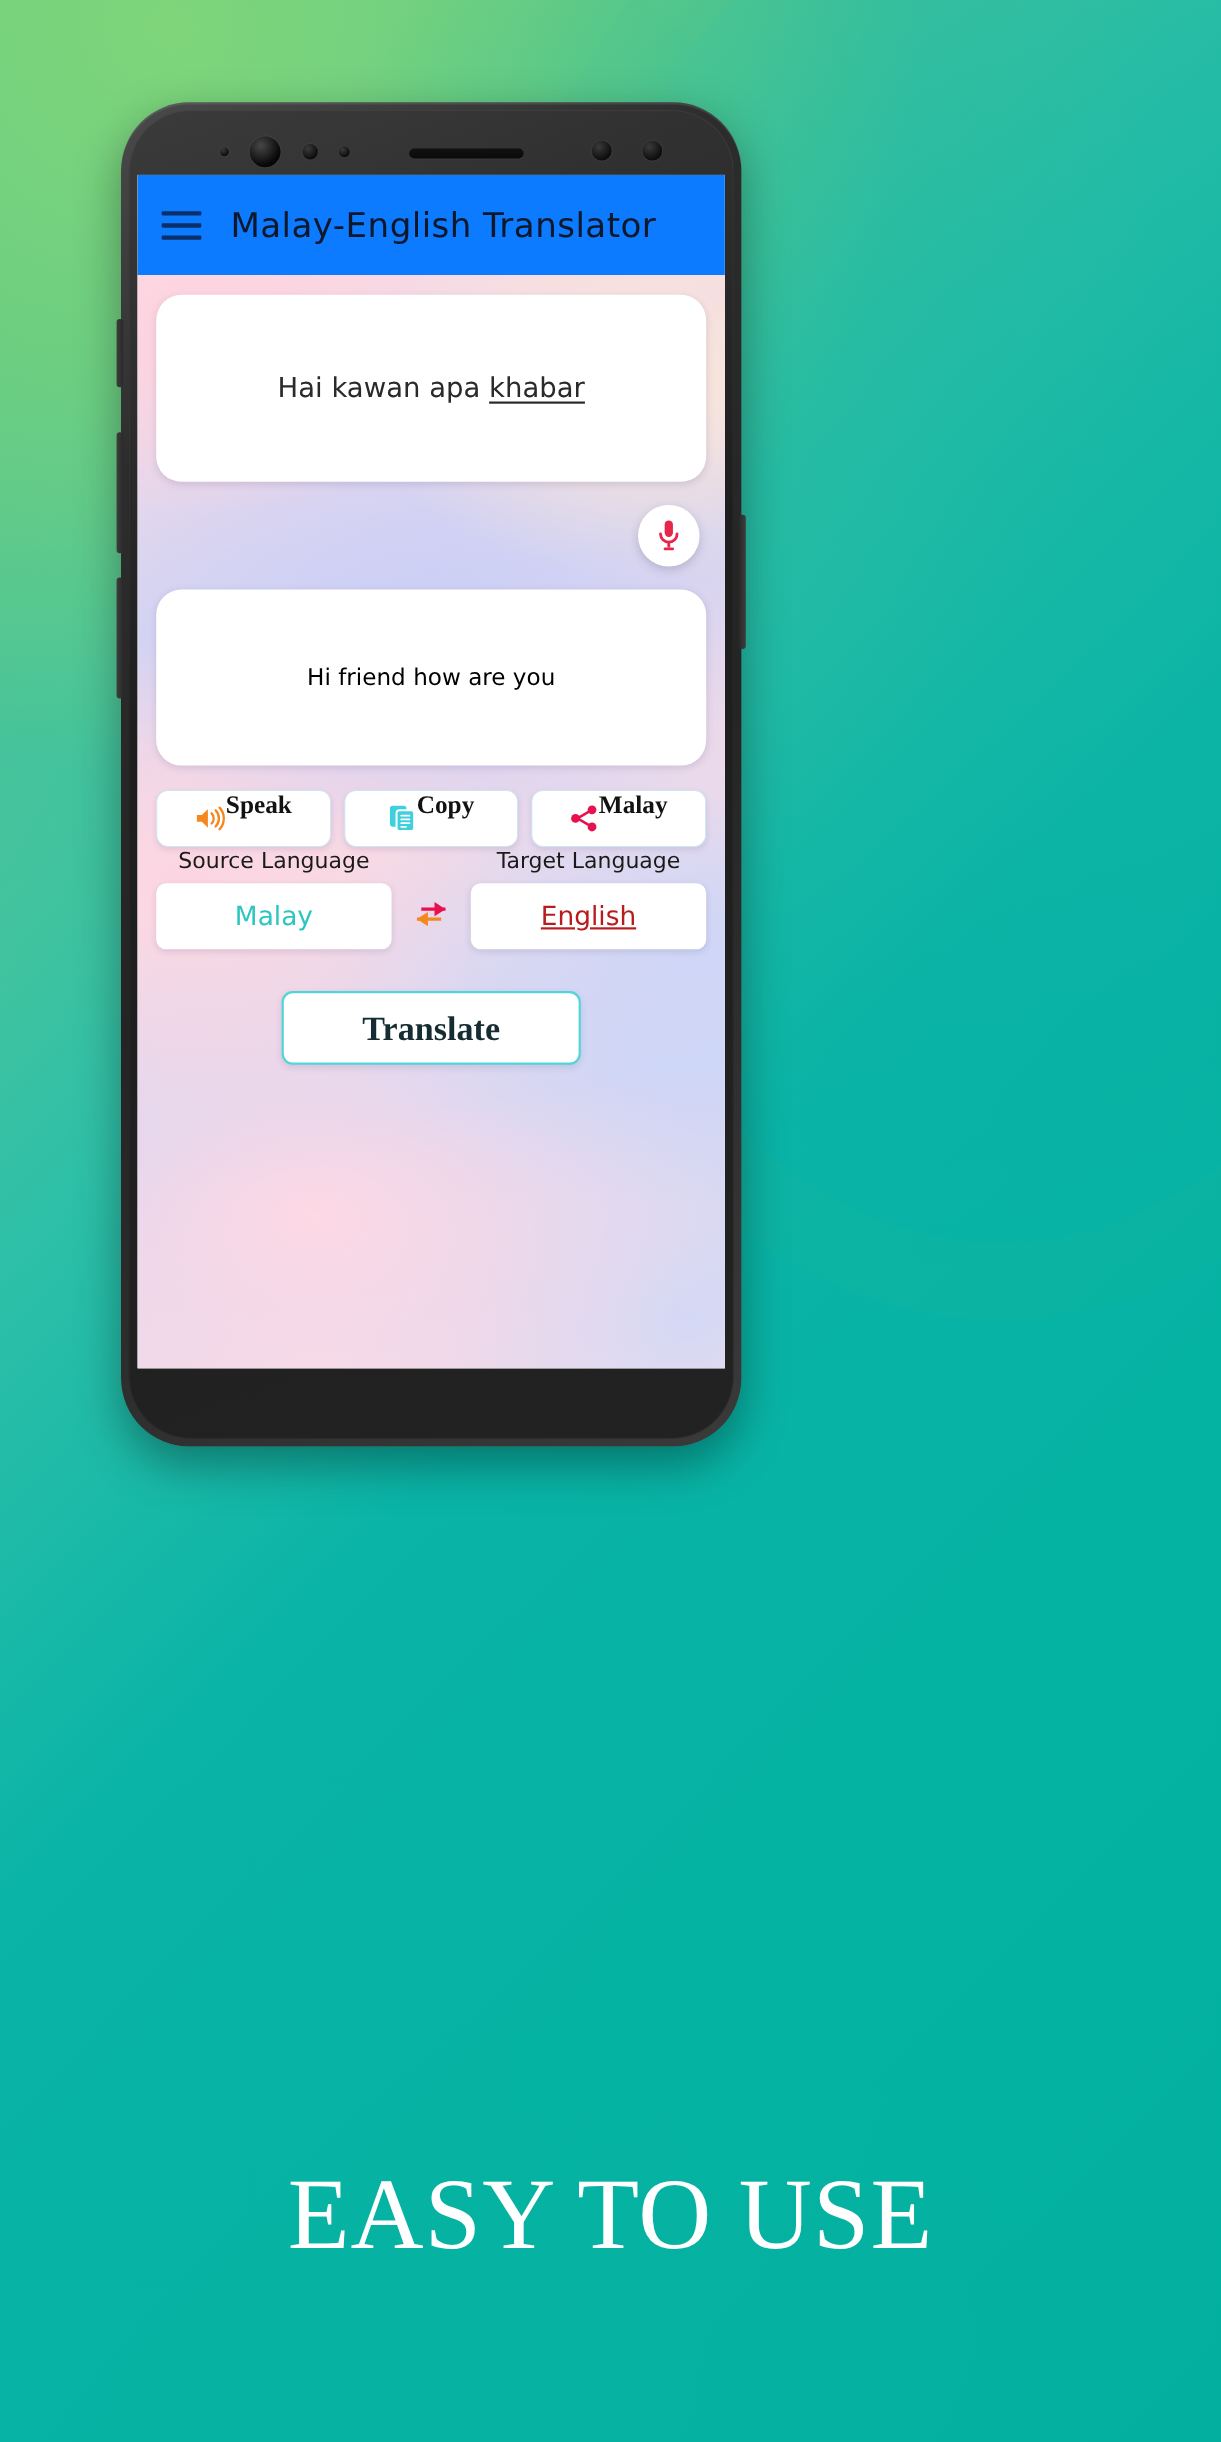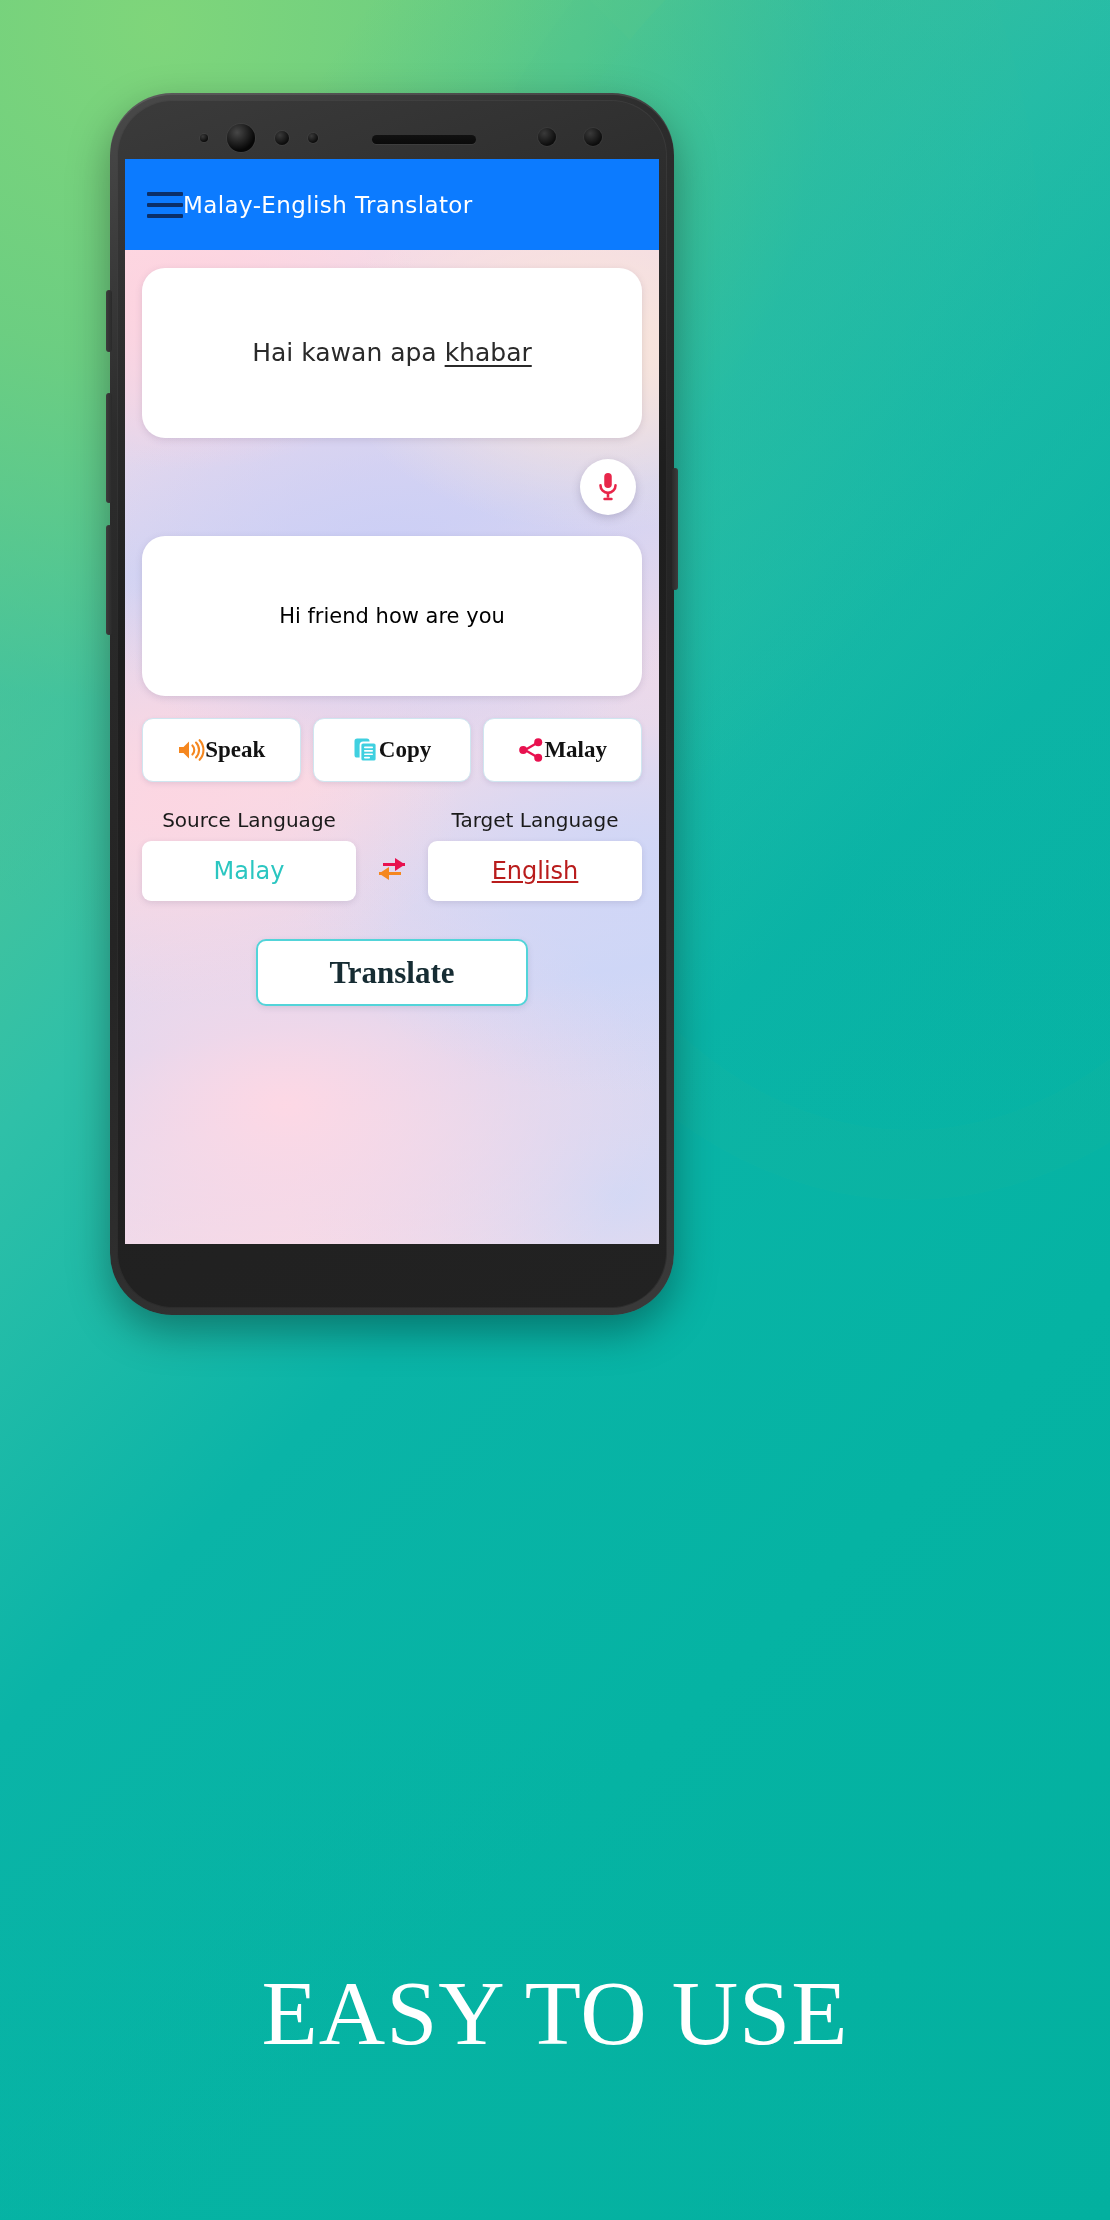--- a/index.html
+++ b/index.html
@@ -153,24 +153,25 @@
   }
   .hamburger span {
     display: block;
     height: 4px;
     width: 36px;
     background: #0b2f68;
     border-radius: 1px;
   }
   .appbar-title {
     flex: 1;
+    text-align: center;
     font-family: "DejaVu Sans", sans-serif;
-    font-size: 23px;
+    font-size: 31px;
     letter-spacing: 0.4px;
-    color: #ffffff;
+    color: #0f172a;
     padding-right: 26px;
     white-space: nowrap;
   }
 
   
   .app-body {
     position: relative;
     height: 994px;
     background:
       radial-gradient(ellipse 340px 230px at 12% 6%, rgba(255,210,222,0.95), rgba(255,210,222,0) 70%),
@@ -244,40 +245,39 @@
   }
 
   
   .actions {
     margin-top: 22px;
     display: flex;
     gap: 12px;
   }
   .action-btn {
     flex: 1;
-    height: 64px;
+    height: 52px;
     background: #ffffff;
     border: 1.5px solid #cfe6f0;
     border-radius: 11px;
     box-shadow: 0 2px 5px rgba(90,80,120,0.13);
     display: flex;
-    align-items: center;
     justify-content: center;
     cursor: pointer;
   }
   .action-btn .label {
     font-family: "Liberation Serif", serif;
     font-weight: bold;
     font-size: 23px;
     color: #121212;
   }
   .action-icon { display: flex; align-items: center; }
 
   
-  .lang-section { margin-top: 26px; }
+  .lang-section { }
   .lang-labels {
     display: flex;
     align-items: center;
   }
   .lang-labels .lbl {
     flex: 1;
     text-align: center;
     font-family: "DejaVu Sans", sans-serif;
     font-size: 20px;
     color: #1a1a1a;

